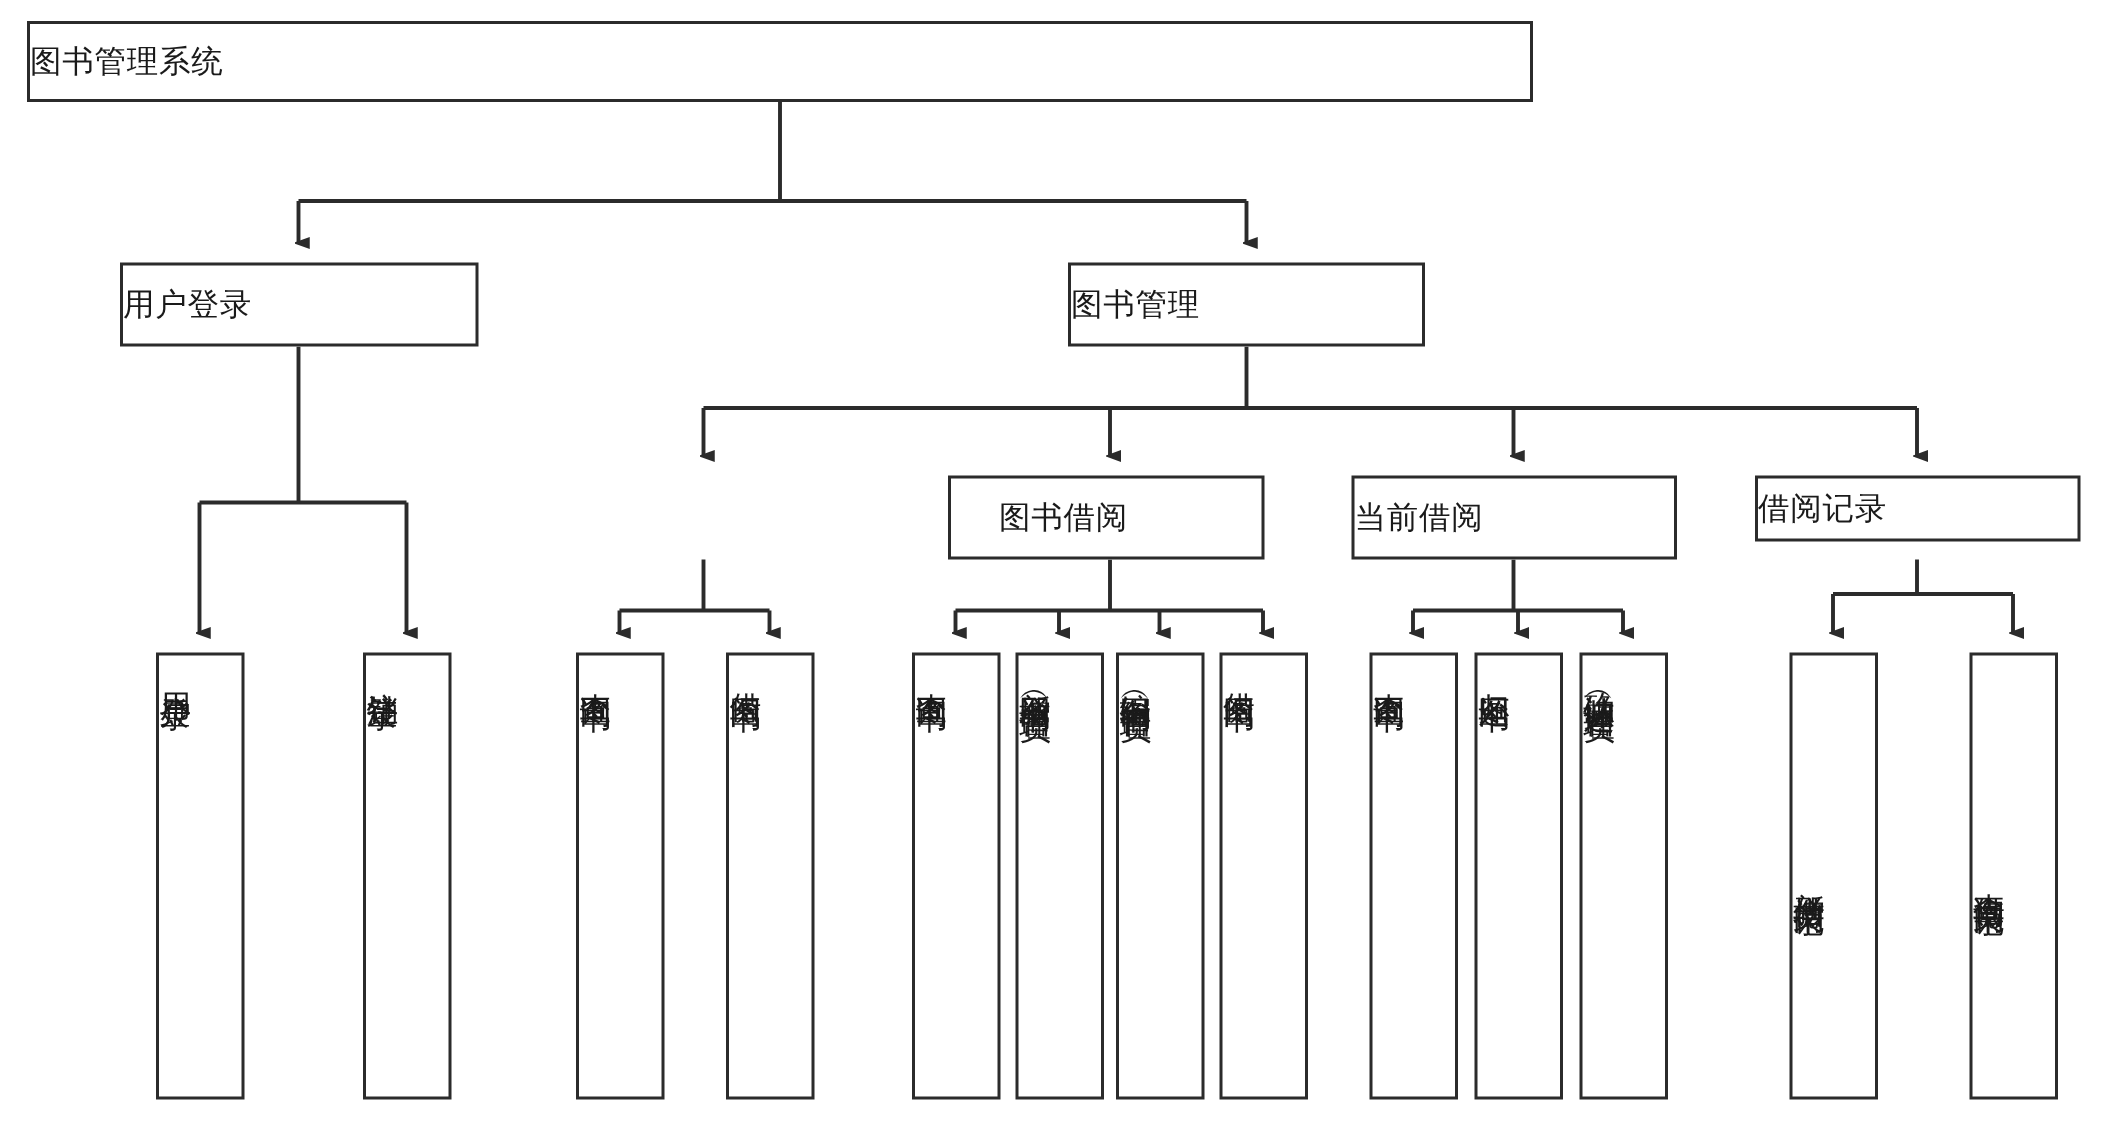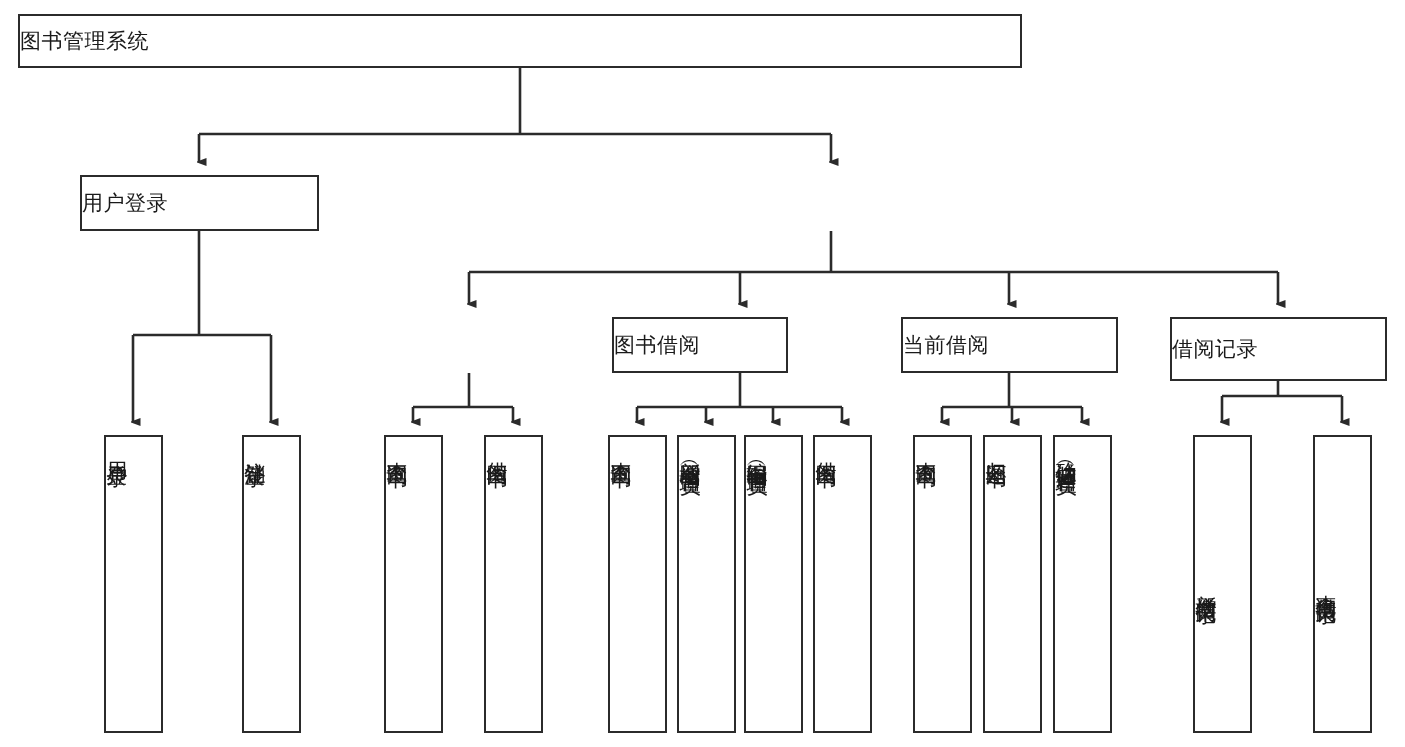--- a/index.html
+++ b/index.html
@@ -128,31 +128,34 @@
   </svg>
 
   <div class="node horizontal" style="left:18px; top:14px; width:1004px; height:54px;">
     <span class="node-label">图书管理系统</span>
   </div>
 
   <div class="node horizontal" style="left:80px; top:175px; width:239px; height:56px;">
     <span class="node-label">用户登录</span>
   </div>
 
-
-
-  <div class="node horizontal" style="left:612px; top:317px; width:176px; height:56px;">
+  <div class="node horizontal" style="left:712px; top:175px; width:238px; height:56px;">
+    <span class="node-label">图书管理</span>
+  </div>
+
+
+  <div class="node horizontal" style="left:632px; top:317px; width:211px; height:56px;padding-left:32px;">
     <span class="node-label">图书借阅</span>
   </div>
 
   <div class="node horizontal" style="left:901px; top:317px; width:217px; height:56px;">
     <span class="node-label">当前借阅</span>
   </div>
 
-  <div class="node horizontal" style="left:1170px; top:317px; width:217px; height:64px;">
+  <div class="node horizontal" style="left:1170px; top:317px; width:217px; height:44px;">
     <span class="node-label">借阅记录</span>
   </div>
 
   <div class="node vertical" style="left:104px; top:435px; width:59px; height:298px;">
     <span class="node-label">用户登录</span>
   </div>
   <div class="node vertical" style="left:242px; top:435px; width:59px; height:298px;">
     <span class="node-label">注销登录</span>
   </div>
 

